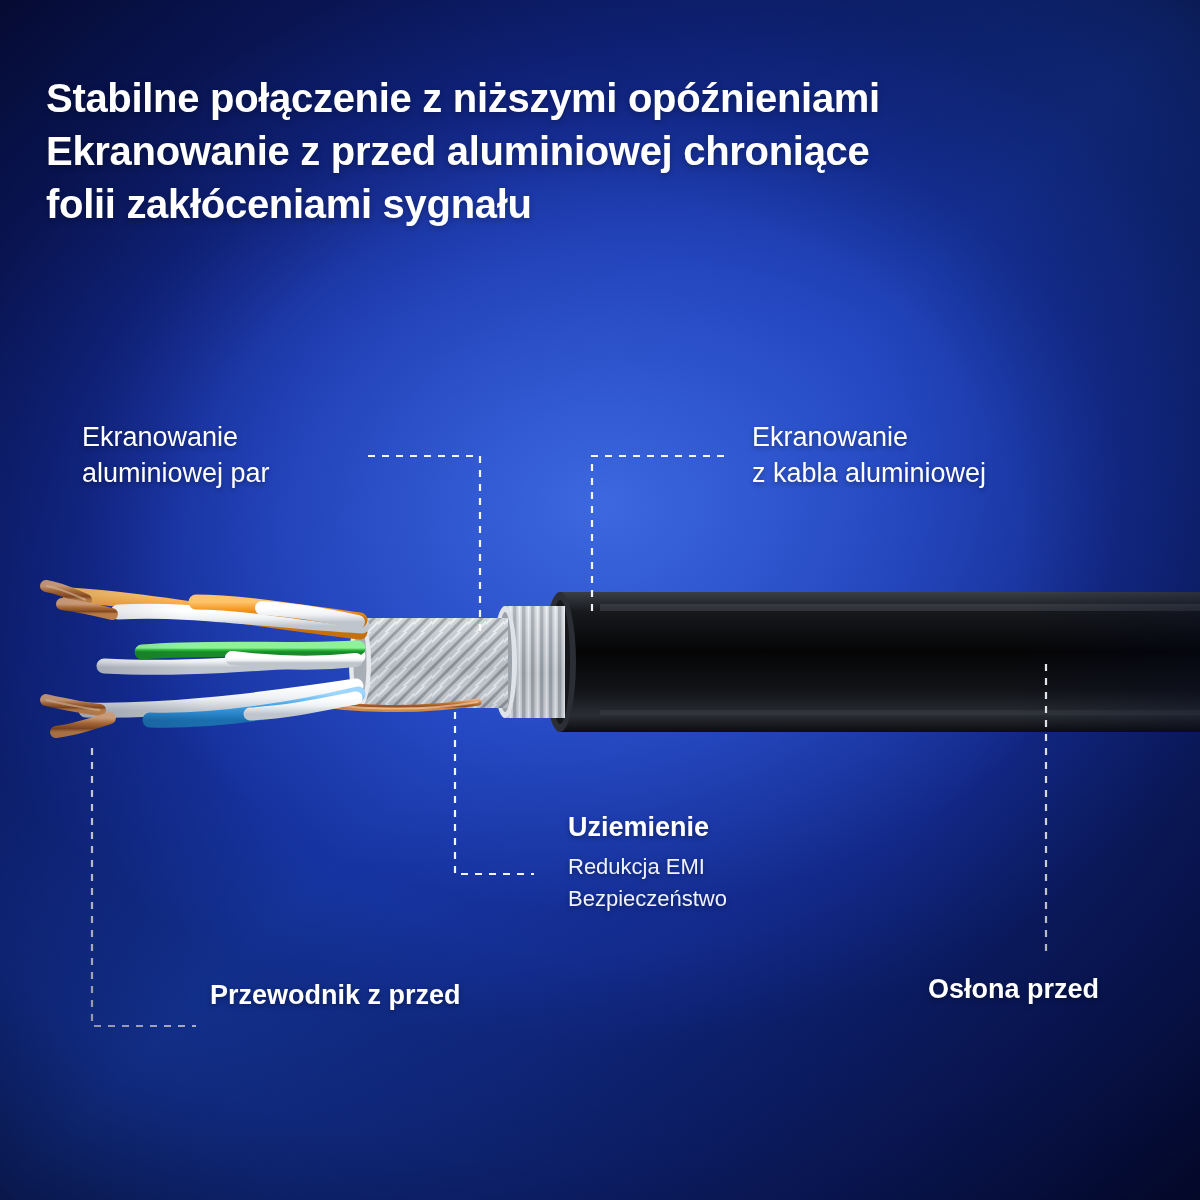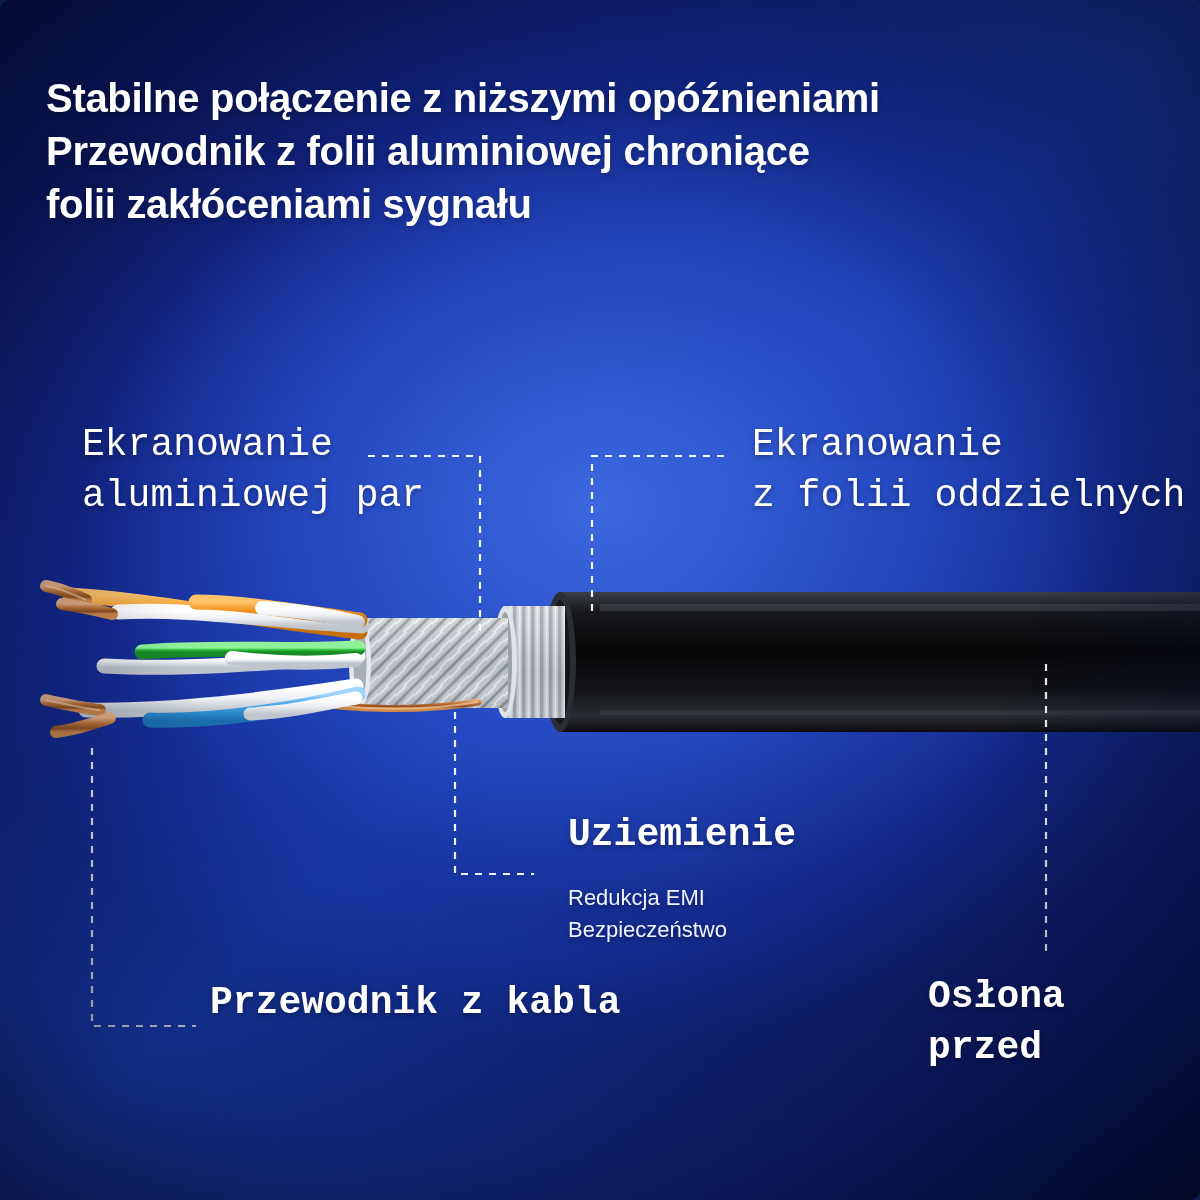--- a/index.html
+++ b/index.html
@@ -9,21 +9,20 @@
   }
   .stage {
     position: relative;
     width: 1200px;
     height: 1200px;
     overflow: hidden;
     font-family: "Liberation Sans", sans-serif;
     background:
       radial-gradient(ellipse 70% 55% at 50% 42%, rgba(62,106,226,0.95) 0%, rgba(40,74,196,0.75) 38%, rgba(20,40,140,0.55) 62%, rgba(8,20,84,0.25) 82%, rgba(5,12,60,0) 100%),
       linear-gradient(135deg, #0b1557 0%, #122a92 28%, #1a44bd 50%, #10277f 74%, #070f46 100%);
-    border-radius: 10px;
   }
   .vignette {
     position: absolute;
     inset: 0;
     background: radial-gradient(ellipse 78% 70% at 50% 48%, rgba(0,0,0,0) 45%, rgba(3,8,40,0.45) 80%, rgba(2,5,28,0.75) 100%);
     pointer-events: none;
   }
 
   
   .headline {
@@ -40,32 +39,31 @@
   }
   .headline div { white-space: nowrap; }
 
   
   .label {
     position: absolute;
     color: #ffffff;
     text-shadow: 0 2px 5px rgba(0,0,0,0.35);
   }
   .label .ttl {
-    font-size: 38px;
+    font-size: 27px;
     line-height: 1.33;
     font-weight: bold;
-    font-family: Liberation Mono, monospace;
   }
   .label.light .ttl { font-weight: normal; }
   .label .sub {
     font-size: 22px;
     line-height: 1.38;
     font-weight: normal;
     color: #eef3ff;
-    margin-top: 22px;
+    margin-top: 6px;
   }
 
   #lbl-pair-shield { left: 82px; top: 420px; }
   #lbl-foil-shield { left: 752px; top: 420px; }
   #lbl-ground      { left: 568px; top: 810px; }
   #lbl-conductor   { left: 210px; top: 978px; }
   #lbl-jacket      { left: 928px; top: 972px; }
 
   
   .leaders {
@@ -213,41 +211,41 @@
       <path d="M92,748 L92,1026 L196,1026"></path>
 
       <path d="M1046,664 L1046,952"></path>
     </g>
   </svg>
 
   <div class="vignette"></div>
 
   <div class="headline">
     <div>Stabilne połączenie z niższymi opóźnieniami</div>
-    <div>Przewodnik z folii aluminiowej chroniące</div>
+    <div>Ekranowanie z przed aluminiowej chroniące</div>
     <div>folii zakłóceniami sygnału</div>
   </div>
 
   <div class="label light" id="lbl-pair-shield">
     <div class="ttl">Ekranowanie</div>
     <div class="ttl">aluminiowej par</div>
   </div>
 
   <div class="label light" id="lbl-foil-shield">
     <div class="ttl">Ekranowanie</div>
-    <div class="ttl">z folii oddzielnych</div>
+    <div class="ttl">z kabla aluminiowej</div>
   </div>
 
   <div class="label" id="lbl-ground">
     <div class="ttl">Uziemienie</div>
     <div class="sub">Redukcja EMI</div>
     <div class="sub" style="margin-top:2px">Bezpieczeństwo</div>
   </div>
 
   <div class="label" id="lbl-conductor">
-    <div class="ttl">Przewodnik z kabla</div>
+    <div class="ttl">Przewodnik z przed</div>
   </div>
 
   <div class="label" id="lbl-jacket">
     <div class="ttl">Osłona przed</div>
   </div>
 
 </div>
 
 </body></html>

